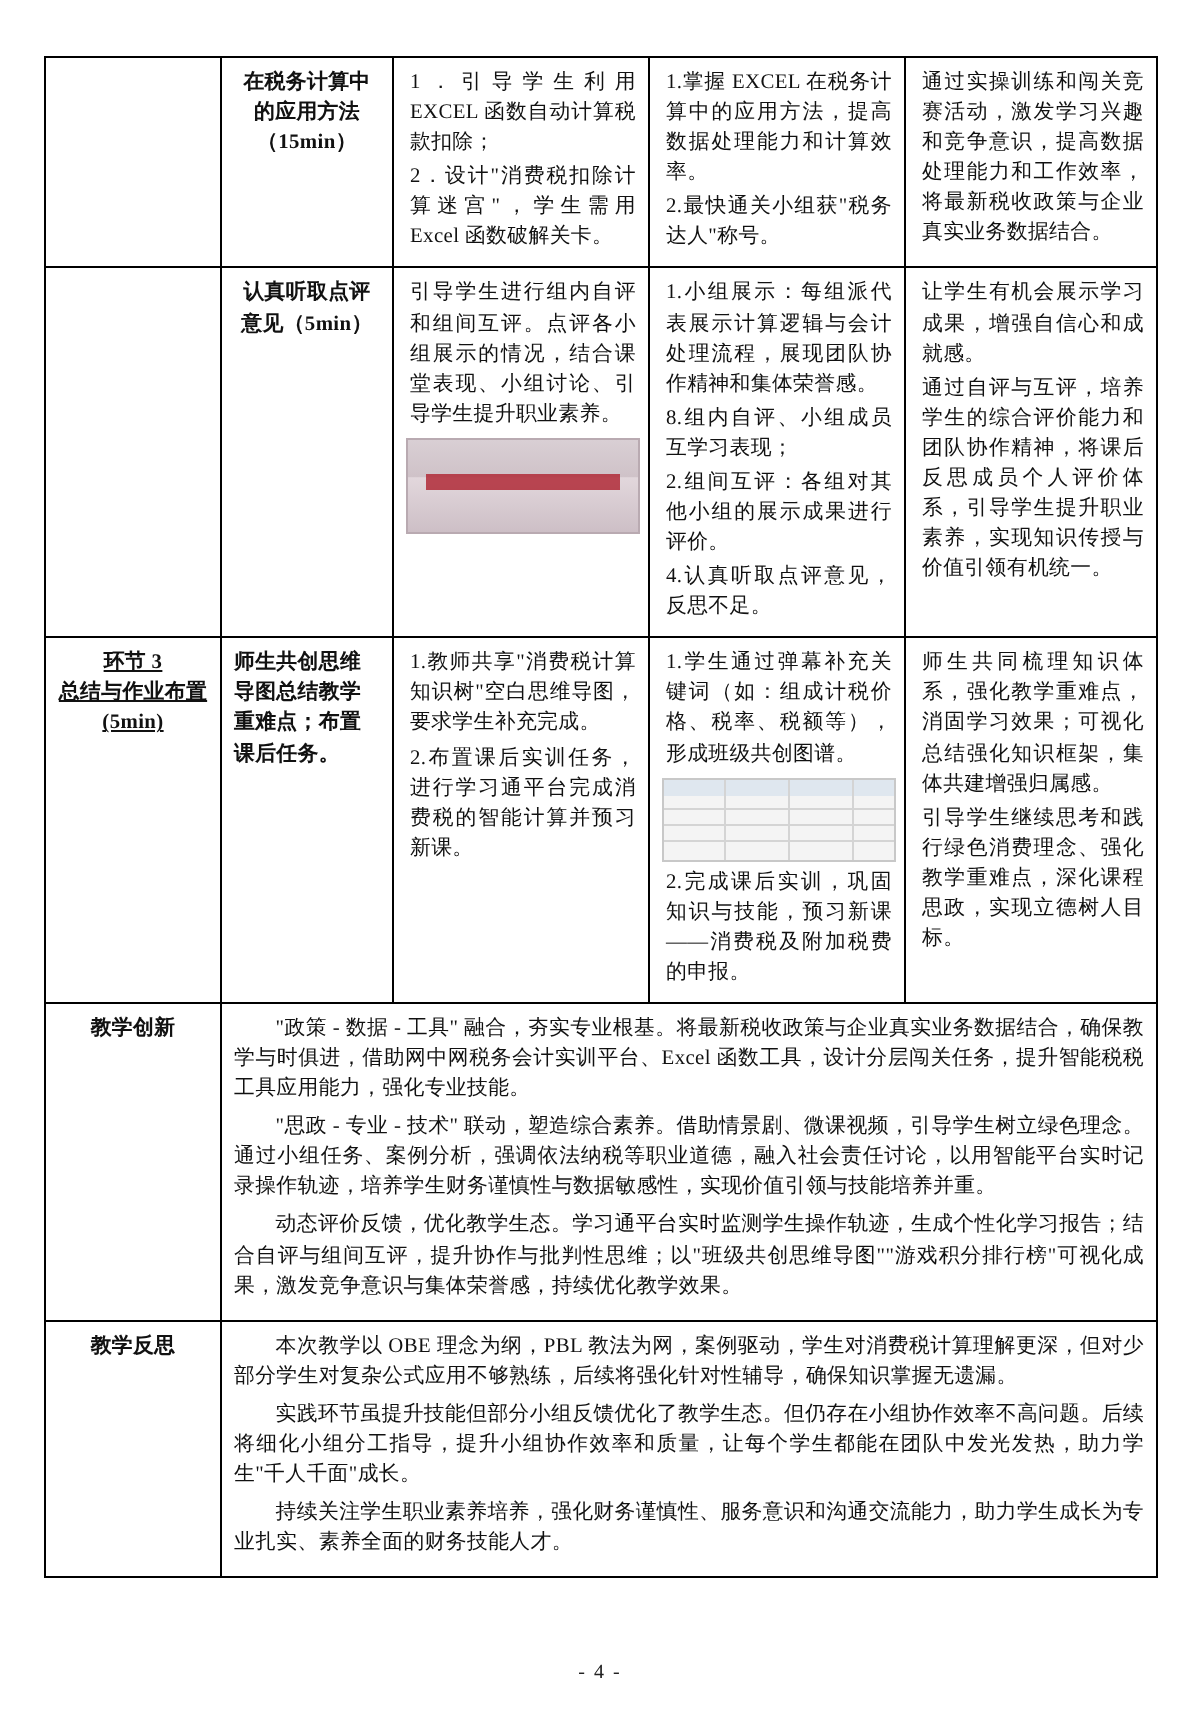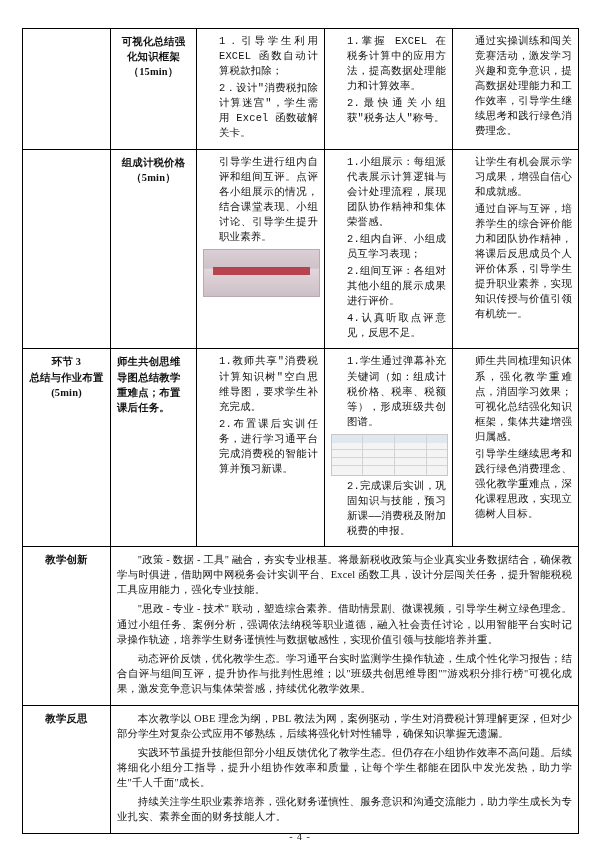--- a/index.html
+++ b/index.html
@@ -46,23 +46,22 @@
     text-align: center;
     vertical-align: middle;
     font-weight: bold;
     font-size: 10.6px;
     line-height: 1.6;
   }
   .mid {
     vertical-align: middle;
   }
   .para {
-    margin: 0 0 2px 16px;
+    margin: 0 0 2px 2px;
     text-align: justify;
-    font-family: Liberation Mono, monospace;
   }
   .img-placeholder {
     margin: 4px 0 3px 0;
     width: 100%;
     height: 46px;
     background: linear-gradient(#d9cfd4, #cfc2c8 40%, #e2d7dc 41%, #cdbfc6);
     border: 1px solid #b9aab1;
     position: relative;
   }
   .img-placeholder .bar {
@@ -132,57 +131,57 @@
       <col class="col-a">
         <col class="col-b">
         <col class="col-c">
         <col class="col-d">
         <col class="col-e">
     </colgroup>
     <tbody>
 
       <tr>
         <td class="center-cell"></td>
-        <td class="center-cell">可视化总结强化知识框架（15min）</td>
+        <td class="center-cell">在税务计算中的应用方法（15min）</td>
         <td>
           <p class="para">1．引导学生利用EXCEL 函数自动计算税款扣除；</p>
           <p class="para">2．设计"消费税扣除计算迷宫"，学生需用 Excel 函数破解关卡。</p>
         </td>
         <td>
           <p class="para">1.掌握 EXCEL 在税务计算中的应用方法，提高数据处理能力和计算效率。</p>
           <p class="para">2.最快通关小组获"税务达人"称号。</p>
         </td>
         <td>
-          <p class="para">通过实操训练和闯关竞赛活动，激发学习兴趣和竞争意识，提高数据处理能力和工作效率，引导学生继续思考和践行绿色消费理念。</p>
+          <p class="para">通过实操训练和闯关竞赛活动，激发学习兴趣和竞争意识，提高数据处理能力和工作效率，将最新税收政策与企业真实业务数据结合。</p>
         </td>
       </tr>
 
       <tr>
         <td class="center-cell"></td>
-        <td class="center-cell">组成计税价格（5min）</td>
+        <td class="center-cell">认真听取点评意见（5min）</td>
         <td>
           <p class="para">引导学生进行组内自评和组间互评。点评各小组展示的情况，结合课堂表现、小组讨论、引导学生提升职业素养。</p>
           <div class="img-placeholder">
             <div class="bar"></div>
           </div>
         </td>
         <td>
           <p class="para">1.小组展示：每组派代表展示计算逻辑与会计处理流程，展现团队协作精神和集体荣誉感。</p>
-          <p class="para">2.组内自评、小组成员互学习表现；</p>
+          <p class="para">8.组内自评、小组成员互学习表现；</p>
           <p class="para">2.组间互评：各组对其他小组的展示成果进行评价。</p>
           <p class="para">4.认真听取点评意见，反思不足。</p>
         </td>
         <td>
           <p class="para">让学生有机会展示学习成果，增强自信心和成就感。</p>
           <p class="para">通过自评与互评，培养学生的综合评价能力和团队协作精神，将课后反思成员个人评价体系，引导学生提升职业素养，实现知识传授与价值引领有机统一。</p>
         </td>
       </tr>
 
       <tr>
-        <td class="center-cell mid" style="white-space: pre-line;">环节 3
+        <td class="center-cell mid" style="white-space: pre-line; text-decoration: underline;">环节 3
 总结与作业布置
 (5min)</td>
         <td class="center-cell mid" style="text-align:left; font-weight:bold;">师生共创思维导图总结教学重难点；布置课后任务。</td>
         <td>
           <p class="para">1.教师共享"消费税计算知识树"空白思维导图，要求学生补充完成。</p>
           <p class="para">2.布置课后实训任务，进行学习通平台完成消费税的智能计算并预习新课。</p>
         </td>
         <td>
           <p class="para">1.学生通过弹幕补充关键词（如：组成计税价格、税率、税额等），形成班级共创图谱。</p>
           <div class="img-placeholder2">

